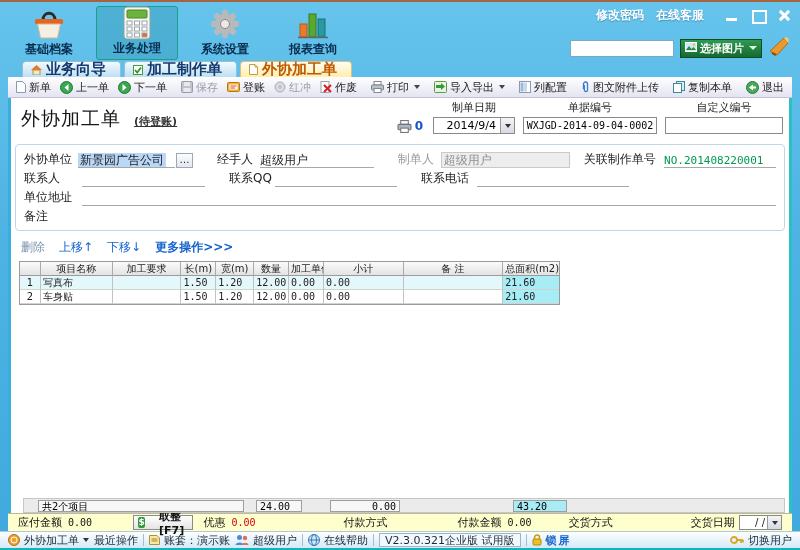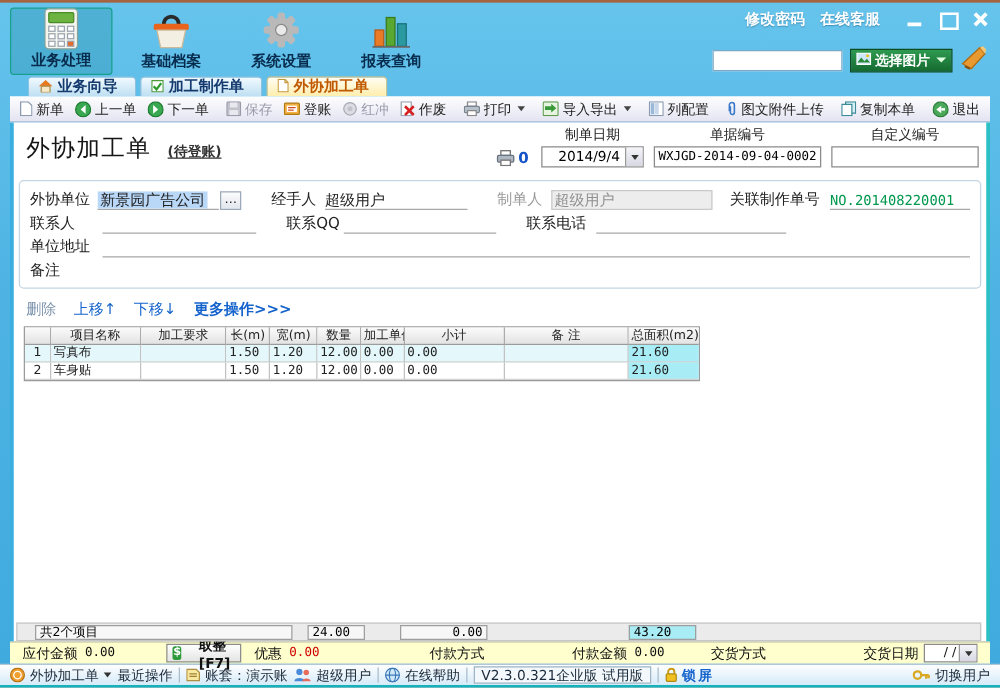--- a/index.html
+++ b/index.html
@@ -27,21 +27,21 @@
   .pic-row { position: absolute; top: 33px; right: 10px; display: flex; align-items: center; gap: 6px; }
   .pic-input { width: 104px; height: 17px; background: #fff; border: 1px solid #7aa8c8; }
   .pic-btn { height: 19px; display: flex; align-items: center; gap: 3px; padding: 0 4px;
     background: linear-gradient(180deg,#2e9a50,#156a30); border: 1px solid #0c4a20; color: #fff;
     font-size: 11px; font-weight: bold; cursor: pointer; }
   .pic-btn .caret { width:0; height:0; border-left:4px solid transparent; border-right:4px solid transparent; border-top:4px solid #dfffdF; margin-left:2px; }
 
   
   .tabrow { height: 17px; display: flex; align-items: flex-end; padding-left: 22px; gap: 3px; }
   .tab { height: 16px; display: flex; align-items: center; gap: 4px; padding: 0 14px 0 8px;
-    border-radius: 4px 4px 0 0; font-size: 12px; font-weight: bold; cursor: pointer;
+    border-radius: 4px 4px 0 0; font-size: 15px; font-weight: bold; cursor: pointer;
     background: linear-gradient(180deg,#f2faff,#bedff2); color: #153a6e; border: 1px solid #8fc0dd; border-bottom: none; }
   .tab.active { background: linear-gradient(180deg,#fffdf4,#ffeead); color: #c05a00; border-color: #d8c080; }
 
   
   .toolbar { height: 21px; margin: 0 8px; display: flex; align-items: center; gap: 1px; padding: 0 4px;
     background: linear-gradient(180deg,#fefeff,#e4e4f2); border-bottom: 1px solid #c3c3d6; font-size: 11px; color: #222; }
   .tbtn { display: flex; align-items: center; gap: 3px; padding: 1px 4px; cursor: pointer; white-space: nowrap; }
   .tbtn.disabled { color: #9a9aab; cursor: default; }
   .tsep { width: 1px; height: 14px; background: #c2c2d4; margin: 0 2px; }
   .dcaret { width:0; height:0; border-left:3px solid transparent; border-right:3px solid transparent; border-top:4px solid #444; margin-left:2px; }
@@ -100,21 +100,21 @@
     text-align: center; height: 14px; }
   .tdata .cell { border-bottom: 1px solid #d2d2d2; }
   .trow .cell:last-child { border-right: none; }
   .w0{width:21px; text-align:center;} .w1{width:72px;} .w2{width:69px;} .w3{width:35px;} .w4{width:38px;}
   .w5{width:35px;} .w6{width:35px;} .w7{width:80px;} .w8{width:100px;} .w9{width:56px;}
   .row-hl .cell { background: #e4f7fb; }
   .cell.area { background: #a8ecf6 !important; }
   .num { font-family: "DejaVu Sans Mono", monospace; font-size: 10px; }
 
   
-  .sumbar { position: absolute; left: 2px; right: 4px; bottom: 0; height: 15px; background: #ebebeb; border: 1px solid #c6c6c6; }
+  .sumbar { position: absolute; left: 12px; right: 4px; bottom: 0; height: 15px; background: #ebebeb; border: 1px solid #c6c6c6; }
   .sbox { position: absolute; top: 1px; height: 12px; border: 1px solid #9e9e9e; background: #f7f7f7;
     font-size: 10px; line-height: 11px; padding: 0 3px; overflow: hidden; }
   .sbox.cyan { background: #a8ecf6; }
 
   
   .paybar { height: 18px; margin: 0 8px; background: #ffffce; border-top: 1px solid #b9b99c; display: flex; align-items: center;
     font-size: 11px; padding: 0 10px; color: #111; }
   .pb-label { font-weight: normal; white-space: nowrap; }
   .pb-val { margin-left: 6px; white-space: nowrap; }
   .round-btn { display: flex; align-items: center; gap: 14px; border: 1px solid #8c8c8c; background: linear-gradient(180deg,#fefefe,#e4e4e4);
@@ -134,49 +134,49 @@
   .sb-caret { width:0; height:0; border-left:3px solid transparent; border-right:3px solid transparent; border-top:4px solid #333; }
   .lockscreen { color: #1563cc; font-weight: bold; letter-spacing: 2px; }
   .switch-user { margin-left: auto; }
 </style>
 </head>
 <body>
 
 <div class="window">
 
   <div class="ribbon">
+    <div class="ribbon-item">
+      <span class="ric">
+        <svg width="36" height="32" viewBox="0 0 36 32">
+          <path d="M12 12 C12 3 24 3 24 12" fill="none" stroke="#2a2a2a" stroke-width="3"></path>
+          <rect x="4" y="11" width="28" height="5" rx="1.5" fill="#e8641c"></rect>
+          <path d="M6.5 16 L29.5 16 L26.5 30 L9.5 30 Z" fill="#f3efe3" stroke="#c9b89a"></path>
+        </svg>
+      </span>
+      <span>基础档案</span>
+    </div>
     <div class="ribbon-item active">
       <span class="ric">
         <svg width="30" height="34" viewBox="0 0 30 34">
           <rect x="2" y="1" width="26" height="32" rx="3" fill="#f6f6f0" stroke="#8aa49a"></rect>
           <rect x="5" y="4" width="20" height="8" rx="1" fill="#6cb33f" stroke="#4a8a28"></rect>
           <g fill="#fff" stroke="#9aa4ae">
             <rect x="5" y="15" width="5" height="4"></rect>
               <rect x="12.5" y="15" width="5" height="4"></rect>
               <rect x="20" y="15" width="5" height="4"></rect>
             <rect x="5" y="21" width="5" height="4"></rect>
               <rect x="12.5" y="21" width="5" height="4"></rect>
               <rect x="20" y="21" width="5" height="4"></rect>
             <rect x="5" y="27" width="5" height="4"></rect>
               <rect x="12.5" y="27" width="5" height="4"></rect>
               <rect x="20" y="27" width="5" height="4" fill="#e86a2a"></rect>
           </g>
         </svg>
       </span>
       <span>业务处理</span>
-    </div>
-    <div class="ribbon-item">
-      <span class="ric">
-        <svg width="36" height="32" viewBox="0 0 36 32">
-          <path d="M12 12 C12 3 24 3 24 12" fill="none" stroke="#2a2a2a" stroke-width="3"></path>
-          <rect x="4" y="11" width="28" height="5" rx="1.5" fill="#e8641c"></rect>
-          <path d="M6.5 16 L29.5 16 L26.5 30 L9.5 30 Z" fill="#f3efe3" stroke="#c9b89a"></path>
-        </svg>
-      </span>
-      <span>基础档案</span>
     </div>
     <div class="ribbon-item">
       <span class="ric">
         <svg width="32" height="32" viewBox="0 0 32 32">
           <g fill="#b9b9b9">
             <rect x="13" y="2" width="6" height="28" rx="2"></rect>
             <rect x="13" y="2" width="6" height="28" rx="2" transform="rotate(45 16 16)"></rect>
             <rect x="13" y="2" width="6" height="28" rx="2" transform="rotate(90 16 16)"></rect>
             <rect x="13" y="2" width="6" height="28" rx="2" transform="rotate(135 16 16)"></rect>
             <circle cx="16" cy="16" r="10"></circle>

